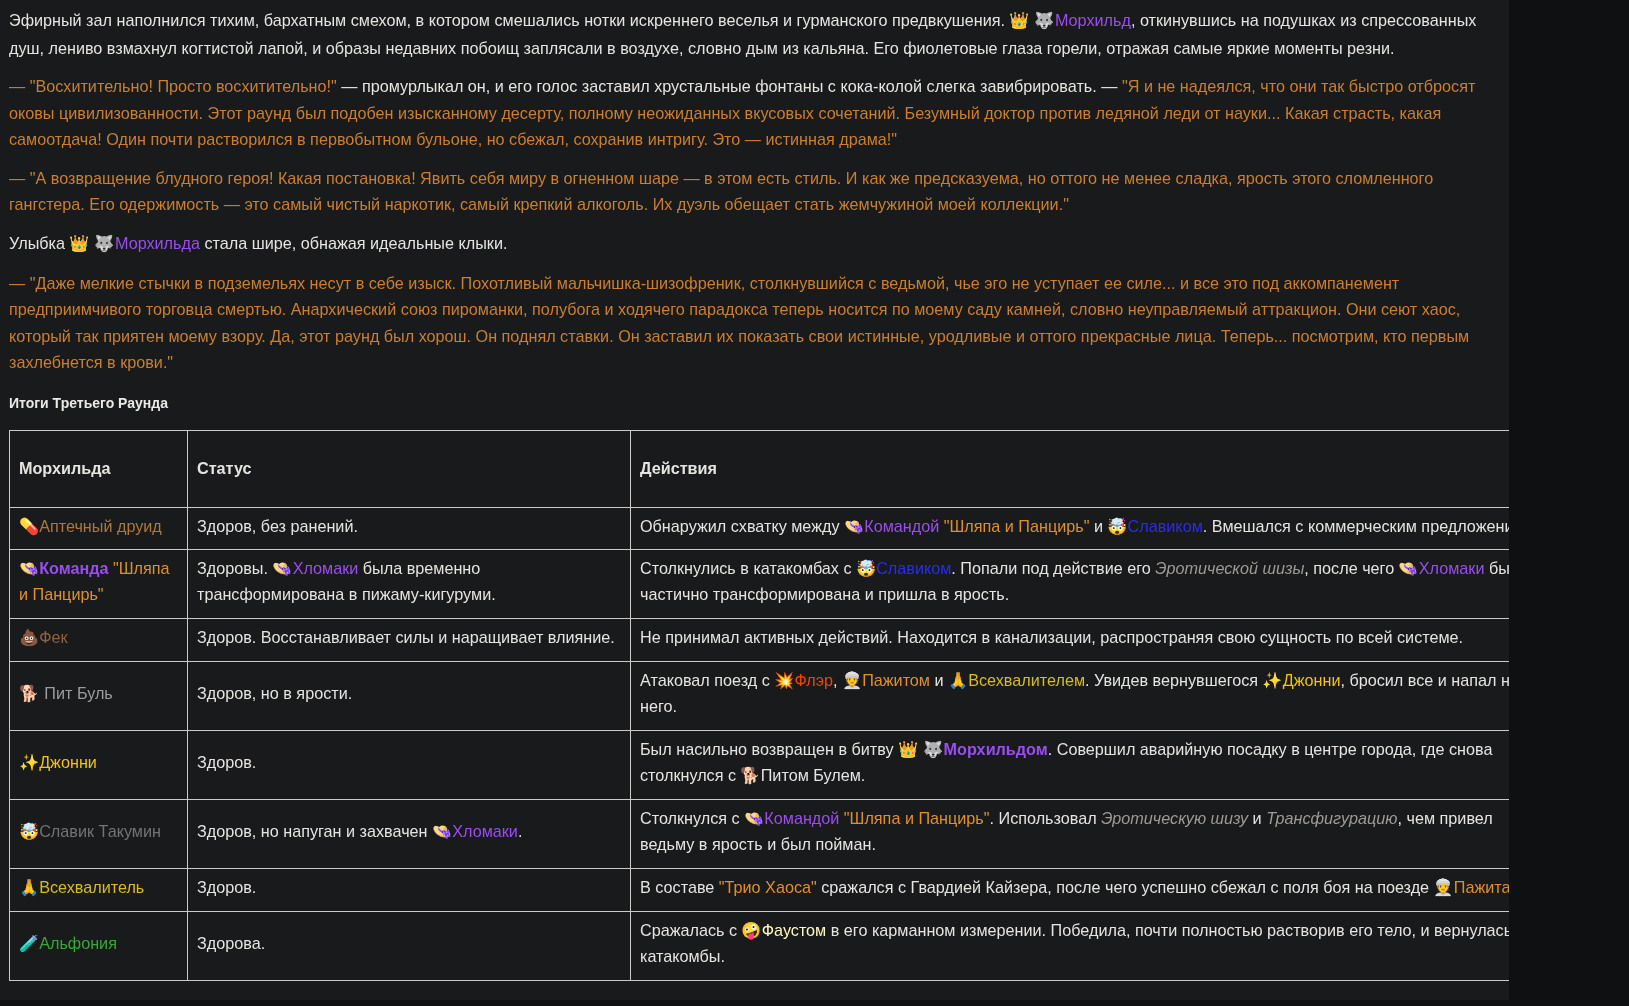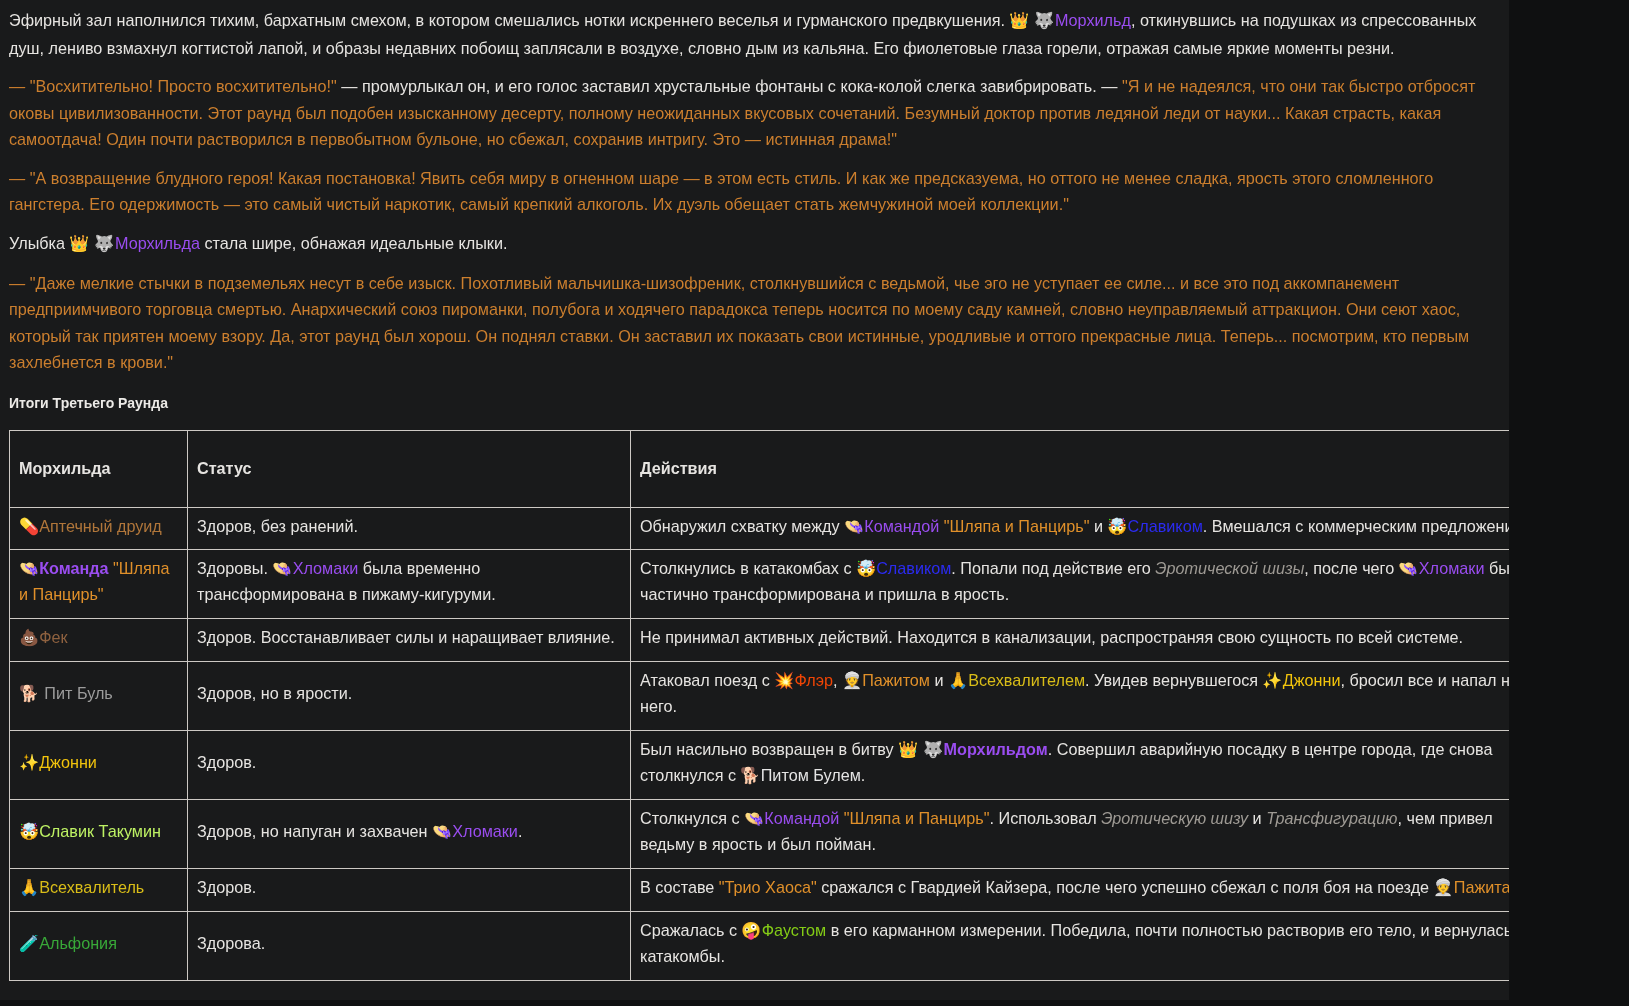--- a/index.html
+++ b/index.html
@@ -107,32 +107,32 @@
           <td><span>Атаковал поезд с </span><span class="emoji">💥</span><span style="color: rgb(240, 69, 5);">Флэр</span><span>, </span><span class="emoji">👳</span><span style="color: rgb(224, 144, 42);">Пажитом</span><span> и </span><span class="emoji">🙏</span><span style="color: rgb(217, 189, 24);">Всехвалителем</span><span>. Увидев вернувшегося </span><span class="emoji">✨</span><span style="color: rgb(242, 196, 12);">Джонни</span><span>, бросил все и напал на него.</span></td>
           <td>0</td>
         </tr>
         <tr>
           <td><span class="emoji">✨</span><span style="color: rgb(242, 196, 12);">Джонни</span></td>
           <td><span>Здоров.</span></td>
           <td><span>Был насильно возвращен в битву </span><span class="emoji">👑 </span><span class="emoji">🐺</span><span style="color: rgb(154, 77, 240); font-weight: bold;">Морхильдом</span><span>. Совершил аварийную посадку в центре города, где снова столкнулся с </span><span class="emoji">🐕</span><span style="color: #e5e5e5;">Питом Булем</span><span>.</span></td>
           <td>0</td>
         </tr>
         <tr>
-          <td><span class="emoji">🤯</span><span style="color: #bef264; text-align: right;">Славик Такумин</span></td>
+          <td><span class="emoji">🤯</span><span style="color: #737373; text-align: right;">Славик Такумин</span></td>
           <td><span>Здоров, но напуган и захвачен </span><span class="emoji">👒</span><span style="color: rgb(154, 77, 240);">Хломаки</span><span>.</span></td>
           <td><span>Столкнулся с </span><span class="emoji">👒</span><span style="color: rgb(154, 77, 240);">Командой</span><span> </span><span style="color: rgb(224, 144, 42);">"Шляпа и Панцирь"</span><span>. Использовал </span><span style="color: rgb(158, 154, 148); font-style: italic;">Эротическую шизу</span><span> и </span><span style="color: rgb(158, 154, 148); font-style: italic;">Трансфигурацию</span><span>, чем привел ведьму в ярость и был пойман.</span></td>
           <td>0</td>
         </tr>
         <tr>
           <td><span class="emoji">🙏</span><span style="color: rgb(217, 189, 24);">Всехвалитель</span></td>
           <td><span>Здоров.</span></td>
           <td><span>В составе </span><span style="color: rgb(224, 144, 42);">"Трио Хаоса"</span><span> сражался с Гвардией Кайзера, после чего успешно сбежал с поля боя на поезде </span><span class="emoji">👳</span><span style="color: rgb(224, 144, 42);">Пажита</span><span>.</span></td>
           <td>0</td>
         </tr>
         <tr>
           <td><span class="emoji">🧪</span><span style="color: rgb(56, 168, 56);">Альфония</span></td>
           <td><span>Здорова.</span></td>
-          <td><span>Сражалась с </span><span class="emoji">🤪</span><span style="color: #84cc16;">Фаустом</span><span> в его карманном измерении. Победила, почти полностью растворив его тело, и вернулась в катакомбы.</span></td>
+          <td><span>Сражалась с </span><span class="emoji">🤪</span><span style="color: #fef9c3;">Фаустом</span><span> в его карманном измерении. Победила, почти полностью растворив его тело, и вернулась в катакомбы.</span></td>
           <td>0</td>
         </tr>
       </tbody>
   </table>
 </div>
 
 </body></html>

